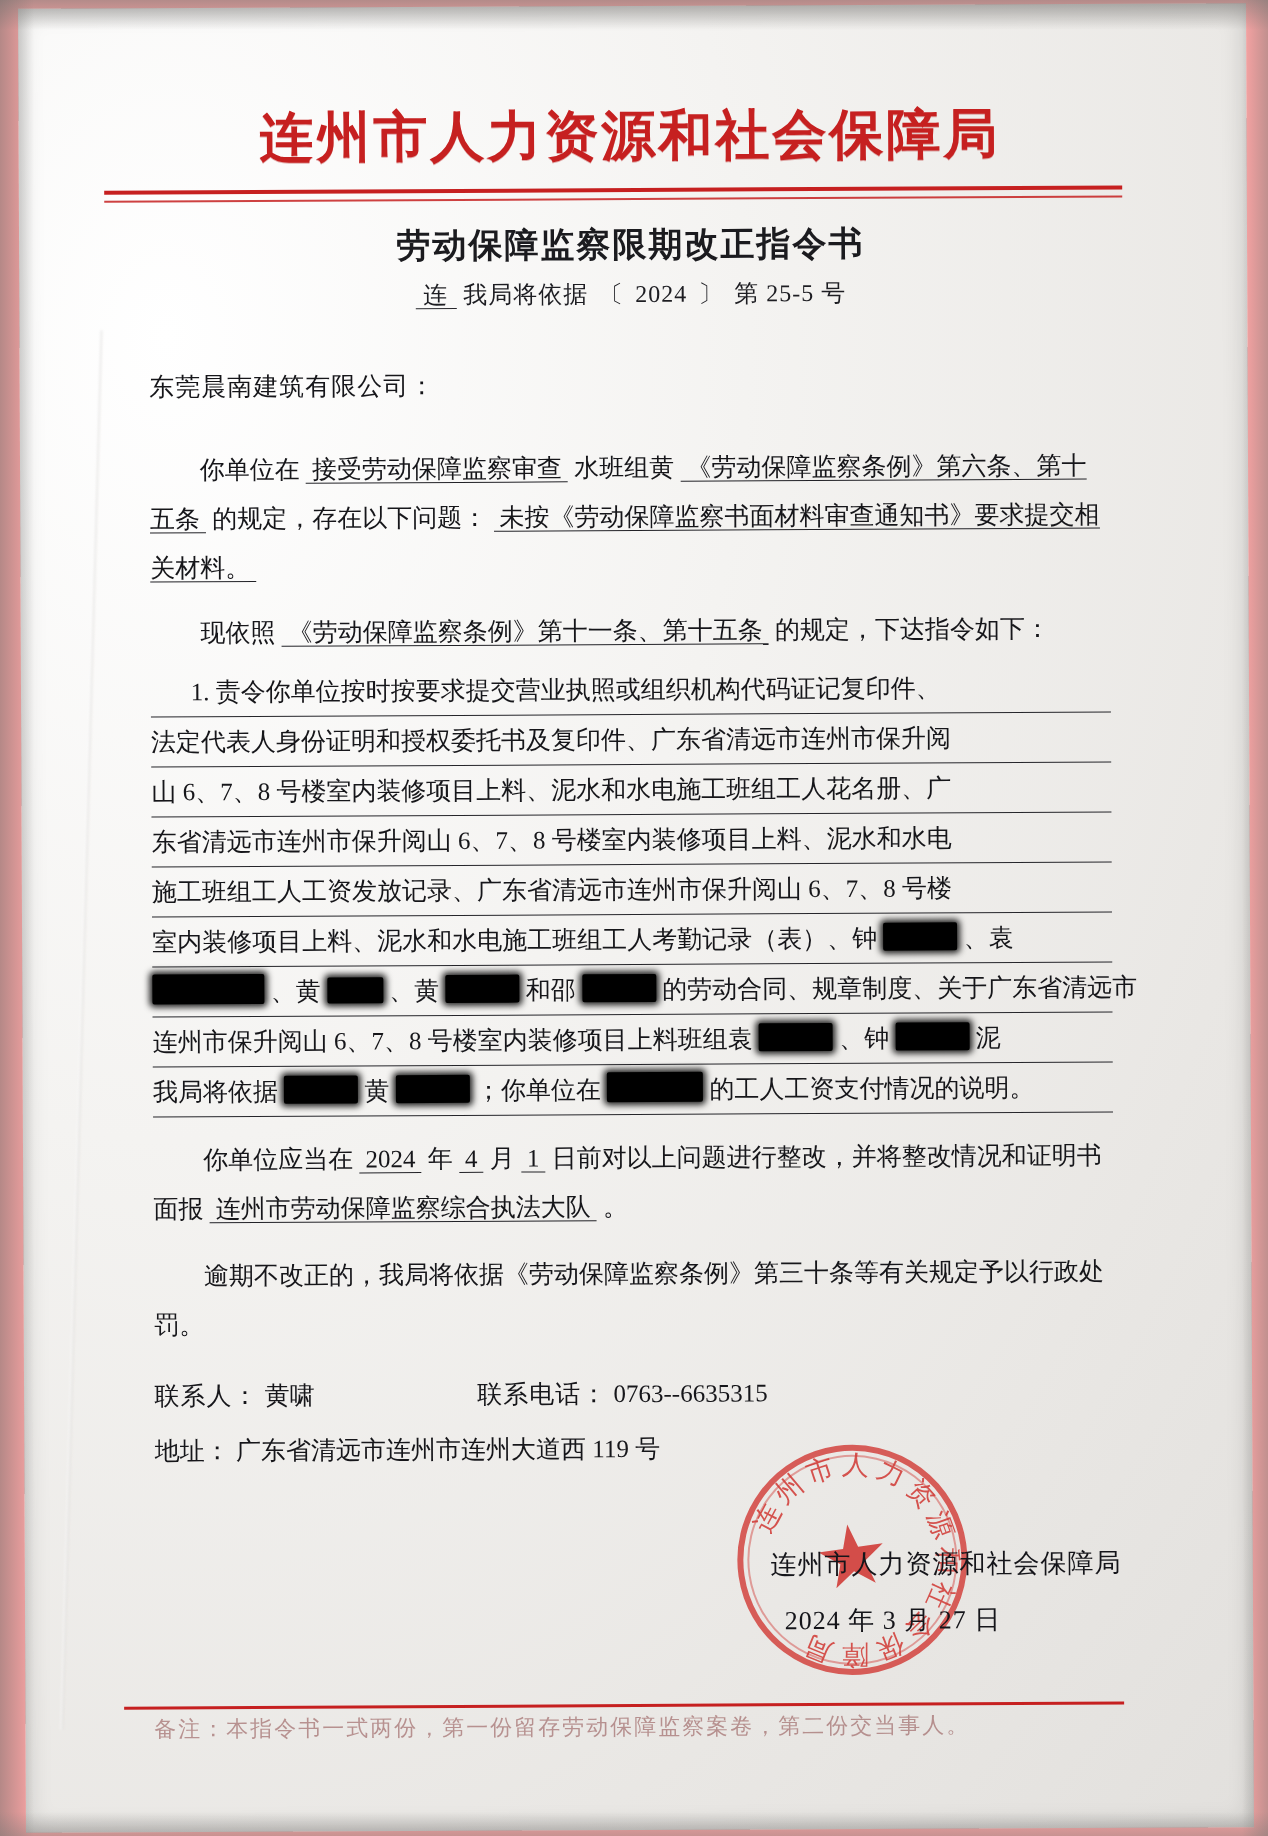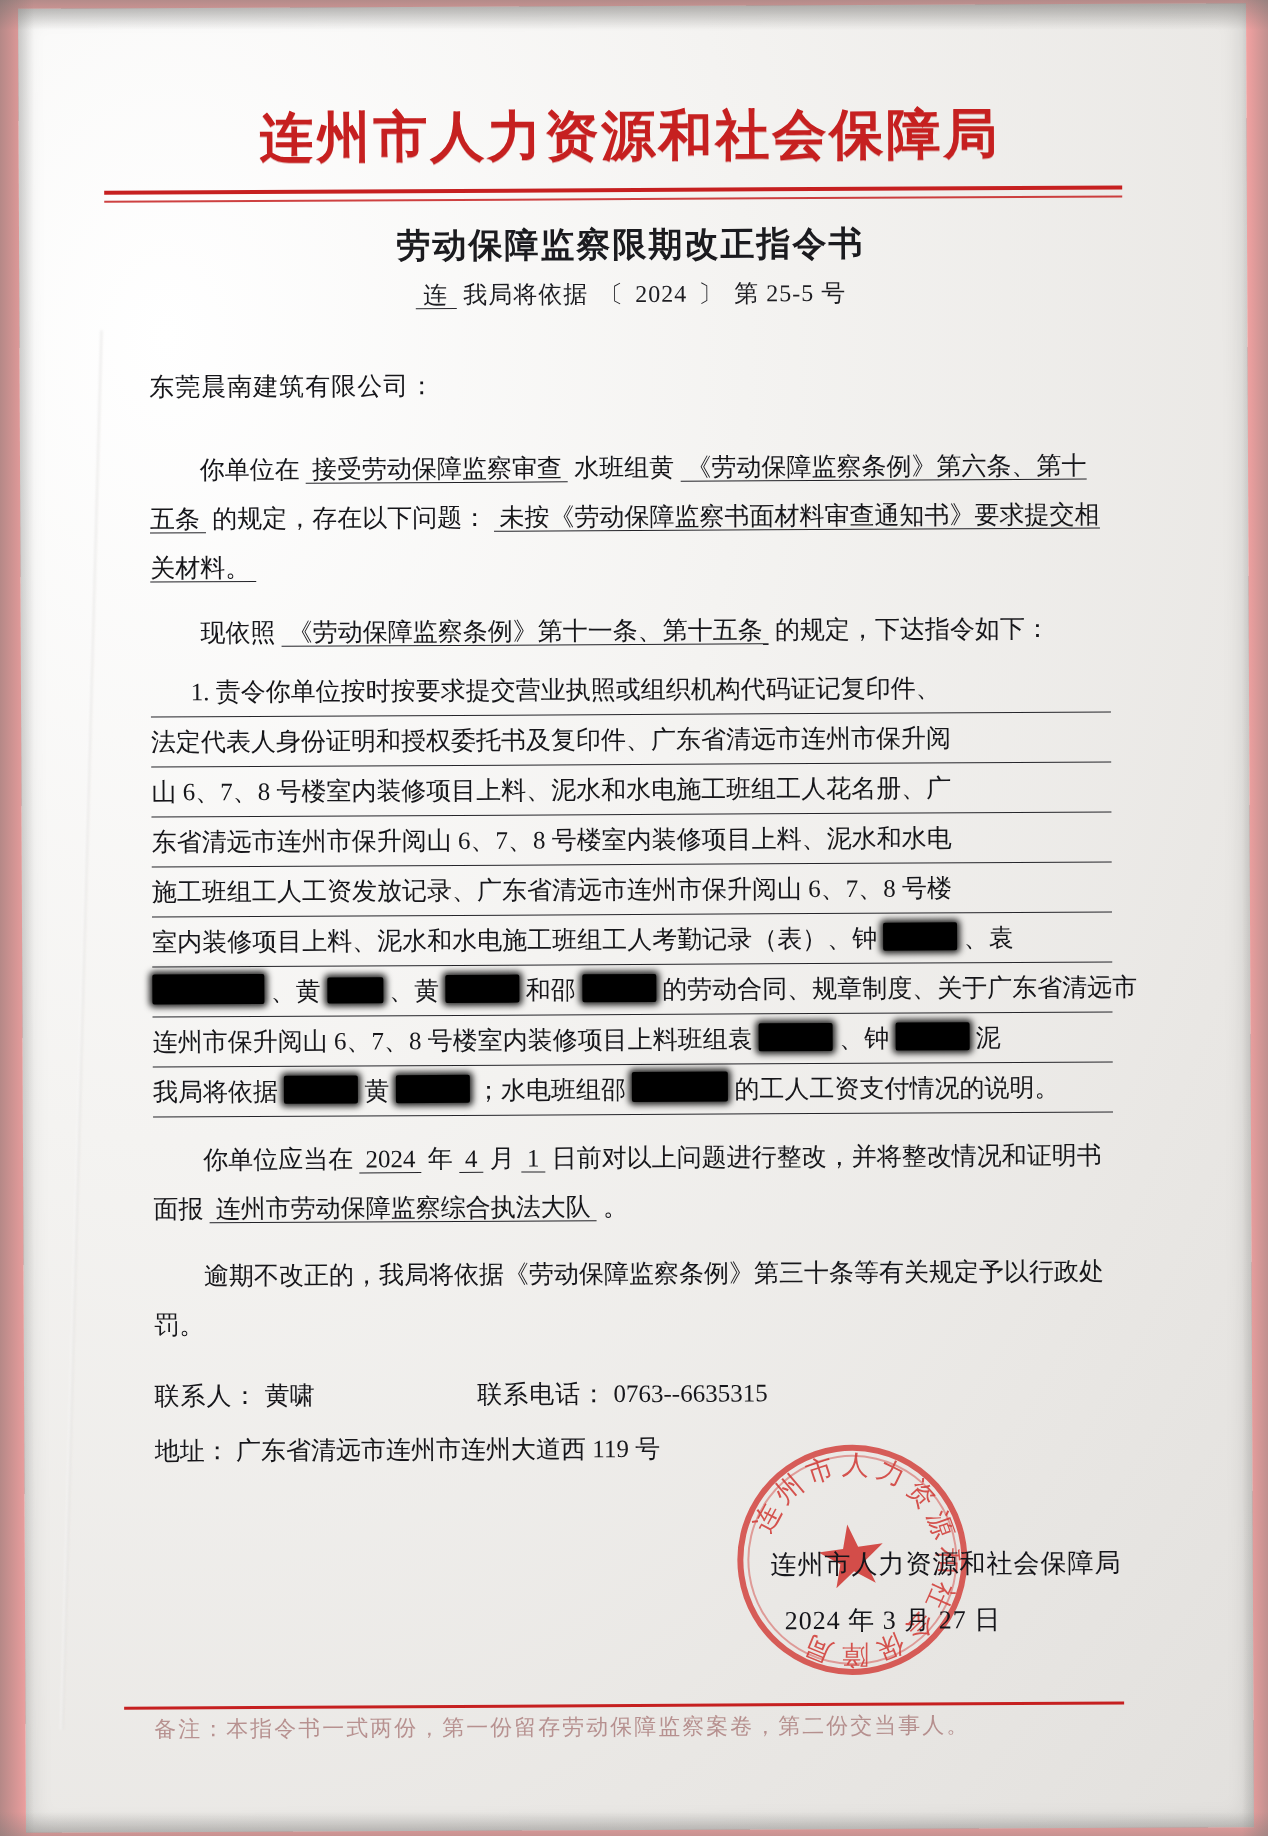--- a/index.html
+++ b/index.html
@@ -251,21 +251,21 @@
           <span class="redact r-w2"></span>
           <span>、钟</span>
           <span class="redact r-w2"></span>
           <span>泥</span>
         </span>
         <span class="ln">
           <span>我局将依据</span>
           <span class="redact r-w2"></span>
           <span>黄</span>
           <span class="redact r-w2"></span>
-          <span>；水电班组邵</span>
+          <span>；你单位在</span>
           <span class="redact r-w3"></span>
           <span>的工人工资支付情况的说明。</span>
         </span>
       </div>
 
       <p class="para p4">
         <span>你单位应当在</span>
         <span class="u-blk">2024</span>
         <span>年</span>
         <span class="u-blk">4</span>

